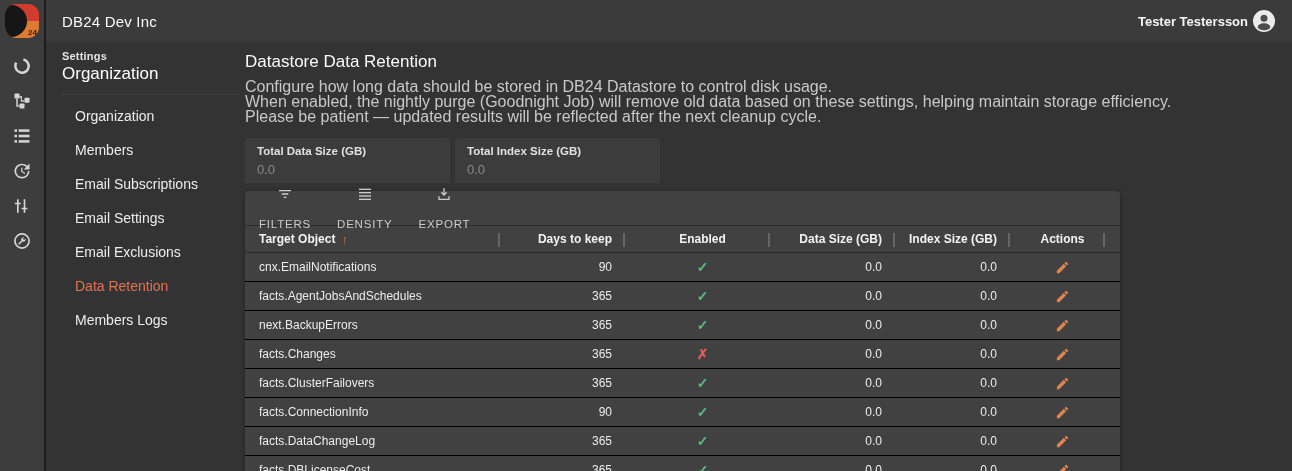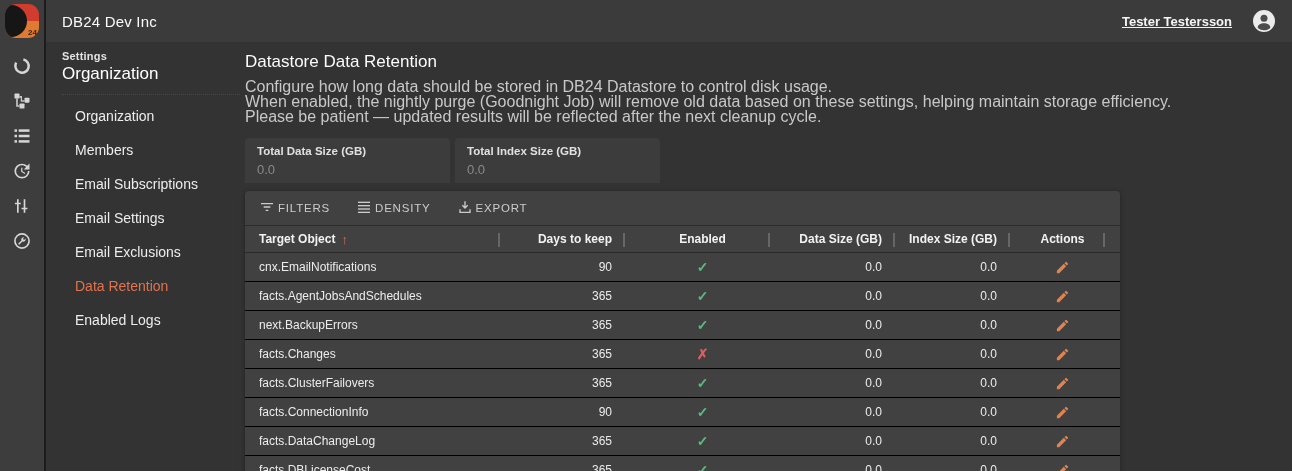--- a/index.html
+++ b/index.html
@@ -18,21 +18,21 @@
   .logo-num { position:absolute; right:2px; bottom:1px; font-size:8px; font-weight:bold; color:#3a1f10; }
   .rail-icons { margin-top:12px; display:flex; flex-direction:column; }
   .rail-btn { width:44px; height:35px; display:flex; align-items:center; justify-content:center; cursor:pointer; }
   .rail-btn svg { width:20px; height:20px; }
 
   
   .right-col { flex:1; display:flex; flex-direction:column; min-width:0; }
   .topbar { height:42px; background:#3b3b3b; flex:none; display:flex; align-items:center;
             justify-content:space-between; padding:0 16px; }
   .company { font-size:15px; font-weight:500; letter-spacing:.2px; color:#fafafa; }
-  .user { display:flex; align-items:center; gap:20px; cursor:pointer;text-decoration:underline; }
+  .user { display:flex; align-items:center; gap:4px; cursor:pointer; }
   .user-name { font-size:13px; font-weight:600; color:#f5f5f5; }
   .avatar { width:24px; height:24px; }
 
   .content-row { flex:1; display:flex; min-height:0; }
 
   
   .sidebar { width:194px; flex:none; padding:8px 0 0 16px; background:#333333; }
   .section-label { font-size:11px; font-weight:bold; color:#e3e3e3; letter-spacing:.2px; }
   .sidebar-title { font-size:17px; font-weight:500; color:#ffffff; margin-top:2px; }
   .nav-list { margin-top:10px; border-top:1px dotted #484848; padding-top:4px; }
@@ -47,22 +47,22 @@
 
   .stats { display:flex; gap:5px; margin-top:14px; }
   .stat-card { width:205px; height:45px; background:#3c3c3c; border-radius:4px 4px 0 0; padding:7px 12px; }
   .stat-label { font-size:11.5px; font-weight:600; color:#e0e0e0; }
   .stat-value { font-size:13px; color:#8a8a8a; margin-top:5px; }
 
   
   .table-card { margin-top:8px; width:875px; background:#414141; border-radius:4px;
                 box-shadow:0 1px 5px rgba(0,0,0,.35); }
   .grid-toolbar { height:34px; display:flex; align-items:center; padding-left:14px; gap:26px; }
-  .tb-btn { display:inline-flex; align-items:center; gap:3px; font-size:11.5px; font-weight:500;
-            letter-spacing:.8px; color:#cccccc; cursor:pointer; }
+  .tb-btn { display:inline-flex; align-items:center; gap:14px; font-size:11.5px; font-weight:500;
+            letter-spacing:.8px; color:#cccccc; cursor:pointer;flex-direction:column; }
   .tb-btn svg { width:16px; height:16px; }
 
   .hrow { display:flex; height:28px; align-items:center; border-top:1px solid #2c2c2c;
           border-bottom:1px solid #2a2a2a; }
   .hcell { font-size:12px; font-weight:600; color:#f2f2f2; position:relative; height:100%;
            display:flex; align-items:center; cursor:pointer; }
   .hcell .sep { position:absolute; right:5px; top:7px; width:2px; height:14px; background:#666666; }
   .c1 { width:260px; padding-left:14px; justify-content:flex-start; }
   .c2 { width:125px; padding-right:18px; justify-content:flex-end; }
   .c3 { width:145px; justify-content:center; }
@@ -158,21 +158,21 @@
   <div class="nav-item">Members</div>
 
   <div class="nav-item">Email Subscriptions</div>
 
   <div class="nav-item">Email Settings</div>
 
   <div class="nav-item">Email Exclusions</div>
 
   <div class="nav-item active">Data Retention</div>
 
-  <div class="nav-item">Enabled Logs</div>
+  <div class="nav-item">Members Logs</div>
 </div>
       </nav>
 
       <main class="main">
         <h1 class="page-title">Datastore Data Retention</h1>
         <div class="desc">
           <div>Configure how long data should be stored in DB24 Datastore to control disk usage.</div>
           <div>When enabled, the nightly purge (Goodnight Job) will remove old data based on these settings, helping maintain storage efficiency.</div>
           <div>Please be patient — updated results will be reflected after the next cleanup cycle.</div>
         </div>

